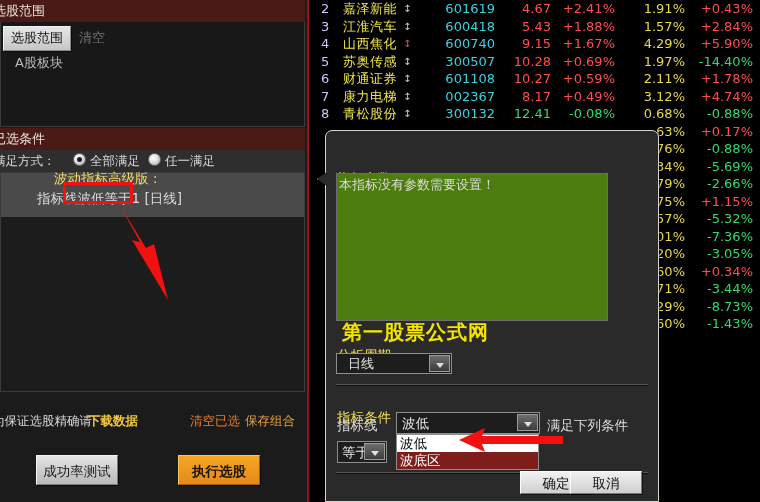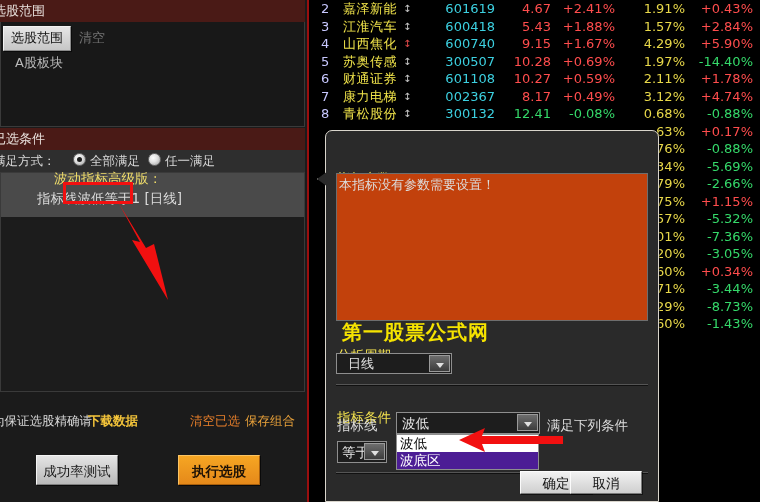--- a/index.html
+++ b/index.html
@@ -143,22 +143,22 @@
   }
   #dlg-notch::before{
     content:"";position:absolute;left:2px;top:0;width:18px;height:28px;
     background:#2a2a2a;border-left:1px solid #d9d5cc;
     clip-path:polygon(100% 0,0 50%,100% 100%);
   }
 
   .dlg-label{position:absolute;color:#f2e14e;font-size:13.5px;margin-top:16px;}
   #lbl-params{left:11px;top:23px;}
   #param-box{
-    position:absolute;left:10px;top:42px;width:312px;height:148px;
-    background:#c2410c;border:1px solid #6e6e6e;box-sizing:border-box;
+    position:absolute;left:10px;top:42px;width:272px;height:148px;
+    background:#4d7c0f;border:1px solid #6e6e6e;box-sizing:border-box;
   }
   #param-text{
     position:absolute;left:2px;top:2px;color:#dcdcdc;font-size:13px;
   }
   #wm1{
     position:absolute;left:5px;top:102px;color:#f5e300;
     font-size:20px;font-weight:bold;letter-spacing:1px;margin-top:43px;
   }
   #wm2{
     position:absolute;left:5px;top:132px;color:#f5e300;
@@ -199,21 +199,21 @@
     position:absolute;left:221px;top:286px;color:#dcdcdc;font-size:13.5px;
   }
   #dropdown{
     position:absolute;left:70px;top:303px;width:143px;
     background:#fff;border:1px solid #8e8e8e;box-sizing:border-box;
     font-size:13.5px;z-index:6;
   }
   #dropdown .opt{
     height:17px;line-height:17px;padding-left:3px;color:#000;
   }
-  #dropdown .opt.sel{background:#4c1d95;color:#fff;}
+  #dropdown .opt.sel{background:#7f1d1d;color:#fff;}
 
   #sel-op{
     position:absolute;left:11px;top:310px;width:50px;height:22px;
     background:#1d1d1d;border:1px solid #8e8e8e;box-sizing:border-box;
     color:#e8e8e8;font-size:13.5px;line-height:20px;padding-left:4px;
   }
   #val-box{
     position:absolute;left:135px;top:312px;width:20px;height:16px;
     background:#1d1d1d;border:1px solid #8e8e8e;box-sizing:border-box;
   }

